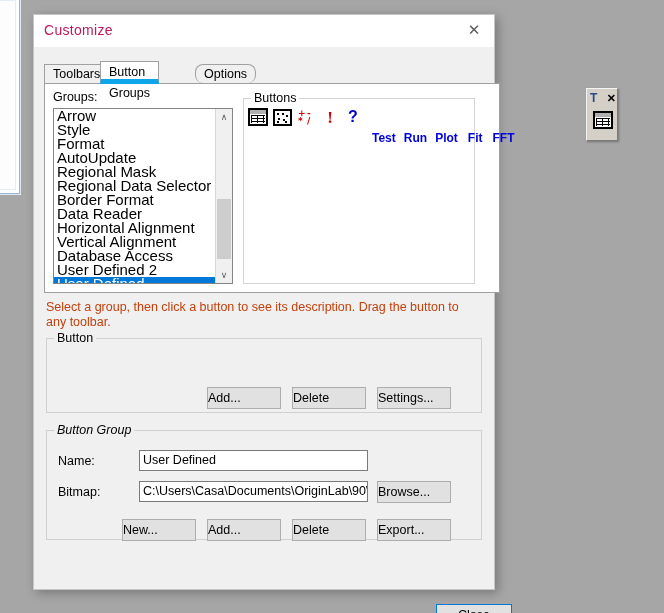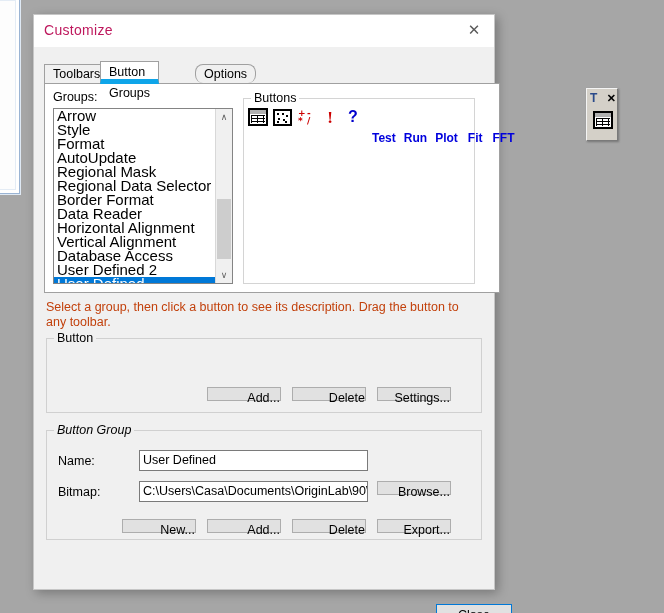--- a/index.html
+++ b/index.html
@@ -301,29 +301,29 @@
     position: absolute;
     left: 20px; top: 376px;
     background: #f0f0f0;
     padding: 0 3px;
     font-size: 12.5px;
     font-style: italic;
   }
 
   .dlg-button {
     position: absolute;
-    height: 14px;
+    height: 22px;
     background: #e1e1e1;
     border: 1px solid #adadad;
     box-sizing: border-box;
     font-size: 12.5px;
     color: #000;
     font-family: "Liberation Sans", sans-serif;
     cursor: pointer;
-    text-align: right;
+    text-align: left;
     line-height: 20px;
   }
 
   .text-input {
     position: absolute;
     height: 21px;
     background: #ffffff;
     border: 1px solid #7a7a7a;
     box-sizing: border-box;
     font-size: 12.5px;

